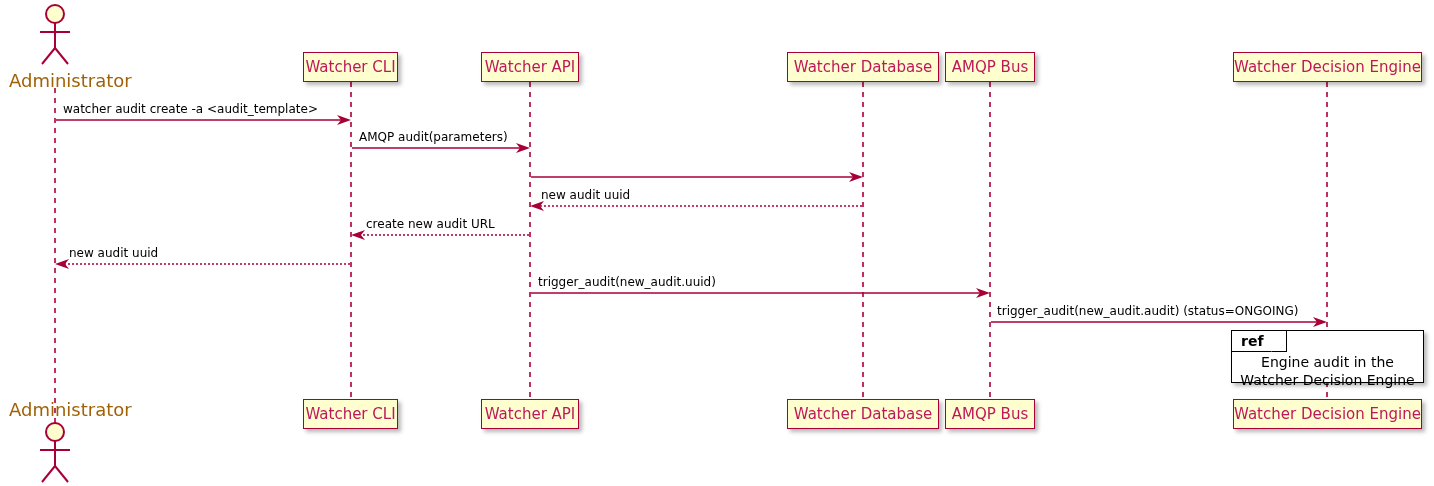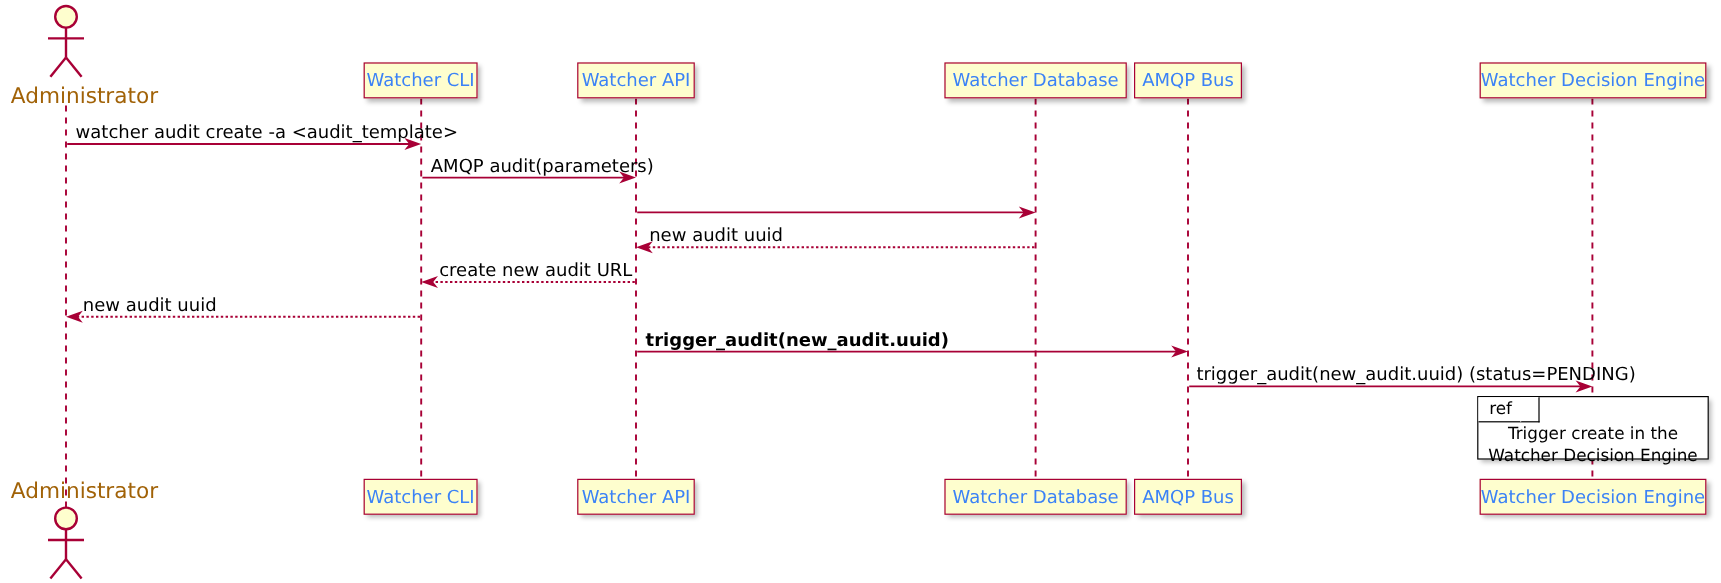--- a/index.html
+++ b/index.html
@@ -47,33 +47,33 @@
     position: absolute;
     background: #FEFECE;
     border: 1.6px solid #A80036;
     box-shadow: 3px 3px 4px rgba(0,0,0,0.28);
     box-sizing: border-box;
     display: flex;
     align-items: center;
     justify-content: center;
     height: 30px;
     font-size: 15px;
-    color: #3b82f6;
+    color: #be185d;
     white-space: nowrap;
     line-height: 1;
   }
   .actor-label {
     position: absolute;
     font-size: 18px;
     color: #a16207;
     white-space: nowrap;
   }
   .msg-label {
     position: absolute;
-    font-size: 15px;
+    font-size: 12px;
     color: #000000;
     white-space: nowrap;
     line-height: 1;
   }
   .ref-frame {
     position: absolute;
     background: #FFFFFF;
     border: 1.8px solid #000000;
     box-shadow: 3px 3px 4px rgba(0,0,0,0.28);
     box-sizing: border-box;
@@ -85,21 +85,21 @@
     height: 21px;
     background: #FFFFFF;
     border-right: 1.8px solid #000000;
     border-bottom: 1.8px solid #000000;
     box-sizing: border-box;
     display: flex;
     align-items: center;
     padding-left: 9px;
     padding-right: 22px;
     font-size: 14px;
-    font-weight: normal;
+    font-weight: bold;
     color: #000000;
   }
   .ref-tab-corner {
     position: absolute;
     right: 0;
     top: 0;
     width: 0;
     height: 0;
     border-top: 21px solid #FFFFFF;
     border-right: 15px solid transparent;
@@ -215,27 +215,27 @@
   </div>
 
   <div class="actor-label" style="left:9px; top:70px;">Administrator</div>
   <div class="actor-label" style="left:9px; top:399px;">Administrator</div>
 
   <div class="msg-label" style="left:63px; top:103px;">watcher audit create -a &lt;audit_template&gt;</div>
   <div class="msg-label" style="left:359px; top:131px;">AMQP audit(parameters)</div>
   <div class="msg-label" style="left:541px; top:189px;">new audit uuid</div>
   <div class="msg-label" style="left:366px; top:218px;">create new audit URL</div>
   <div class="msg-label" style="left:69px; top:247px;">new audit uuid</div>
-  <div class="msg-label" style="left:538px; top:276px;font-weight:bold;">trigger_audit(new_audit.uuid)</div>
-  <div class="msg-label" style="left:997px; top:305px;">trigger_audit(new_audit.uuid) (status=PENDING)</div>
+  <div class="msg-label" style="left:538px; top:276px;">trigger_audit(new_audit.uuid)</div>
+  <div class="msg-label" style="left:997px; top:305px;">trigger_audit(new_audit.audit) (status=ONGOING)</div>
 
   <div class="ref-frame" style="left:1231px; top:330px; width:193px; height:53px;">
     <div class="ref-tab">
       <span>ref</span>
       <span class="ref-tab-corner"></span>
     </div>
     <div class="ref-body">
-      <span>Trigger create in the</span>
+      <span>Engine audit in the</span>
       <span>Watcher Decision Engine</span>
     </div>
   </div>
 
 </div>
 
 </body></html>

